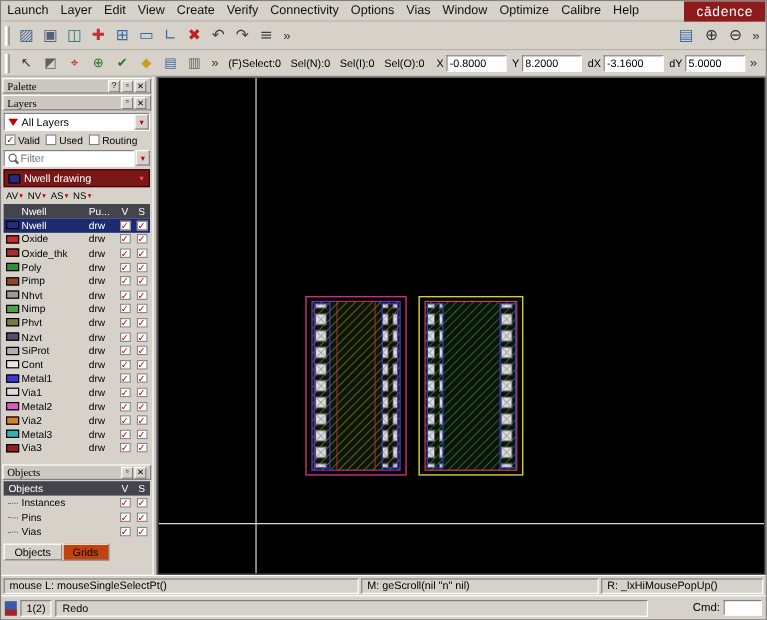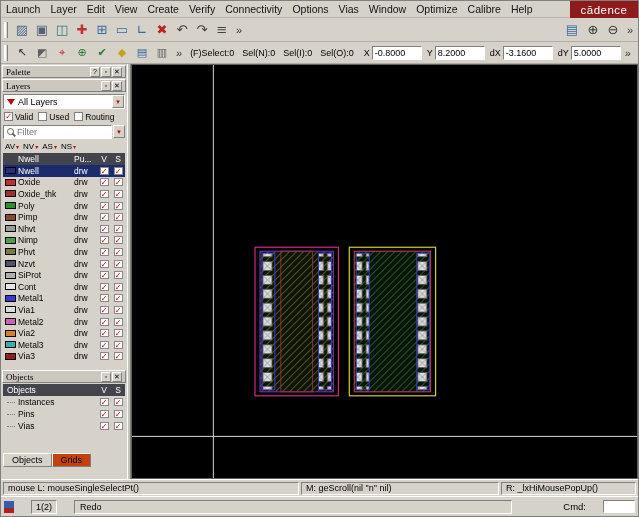--- a/index.html
+++ b/index.html
@@ -98,21 +98,21 @@
   .ptab { font-size:9px; padding:1px 8px; border:1px solid; border-color:#fff #808080 #808080 #fff;
           background:#c2410c; height:14px; display:flex; align-items:center; }
   .ptab.selected { background:#d6d2ca; }
 
   
   .statusbar { height:17px; display:flex; gap:2px; padding:1px 2px; align-items:center;
                background:#d6d2ca; border-top:1px solid #fff; }
   .sbox { border:1px solid; border-color:#808080 #fff #fff #808080; height:13px; font-size:9px;
           display:flex; align-items:center; padding:0 4px; white-space:nowrap; overflow:hidden; }
   .sb-left { width:296px; } .sb-mid { width:198px; } .sb-right { flex:1; }
-  .cmdbar { height:20px; display:flex; align-items:center; gap:17px; padding:1px 3px;
+  .cmdbar { height:20px; display:flex; align-items:center; gap:3px; padding:1px 3px;
             background:#d6d2ca; border-top:1px solid #fff; }
   .cicon { width:10px; height:12px; background:#3a5aaa; box-shadow:inset 0 -5px 0 #aa2222; flex:none; }
   .cpage { border:1px solid; border-color:#808080 #fff #fff #808080; height:14px; font-size:9px;
            display:flex; align-items:center; padding:0 4px; }
   .credo { border:1px solid; border-color:#808080 #fff #fff #808080; height:14px; font-size:9px;
            display:flex; align-items:center; padding:0 5px; flex:1; margin-right:34px; }
   .clabel { font-size:9.5px; }
   .cmdbox { width:32px; height:13px; background:#fff; border:1px solid;
             border-color:#808080 #fff #fff #808080; font-size:9px; padding:0 2px;
             font-family:"Liberation Sans", sans-serif; }
@@ -327,20 +327,25 @@
             <span class="cb"></span>
             <span>Routing</span>
           </span>
         </div>
       <div class="searchrow">
         <div class="search-box">
           <span class="mag"></span>
           <input class="filter-input" placeholder="Filter" style="">
         </div>
         <span class="mini-btn">▾</span>
+      </div>
+      <div class="layercombo">
+        <span class="lc-swatch"></span>
+        <span class="lc-text">Nwell drawing</span>
+        <span class="lc-arrow">▾</span>
       </div>
       <div class="avrow">
 
           <span class="avitem">
             <span>AV</span>
             <span class="mini-arrow">▾</span>
           </span>
 
           <span class="avitem">
             <span>NV</span>

